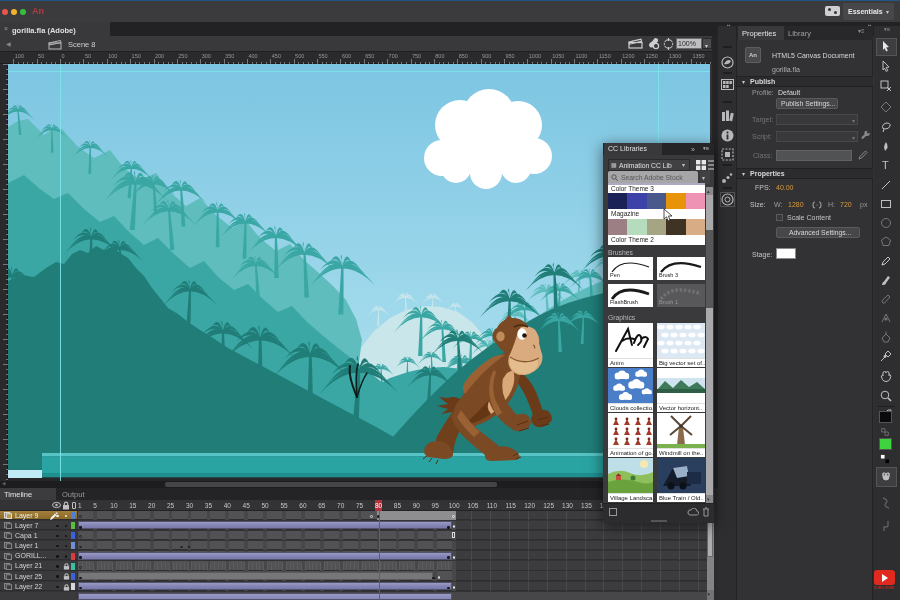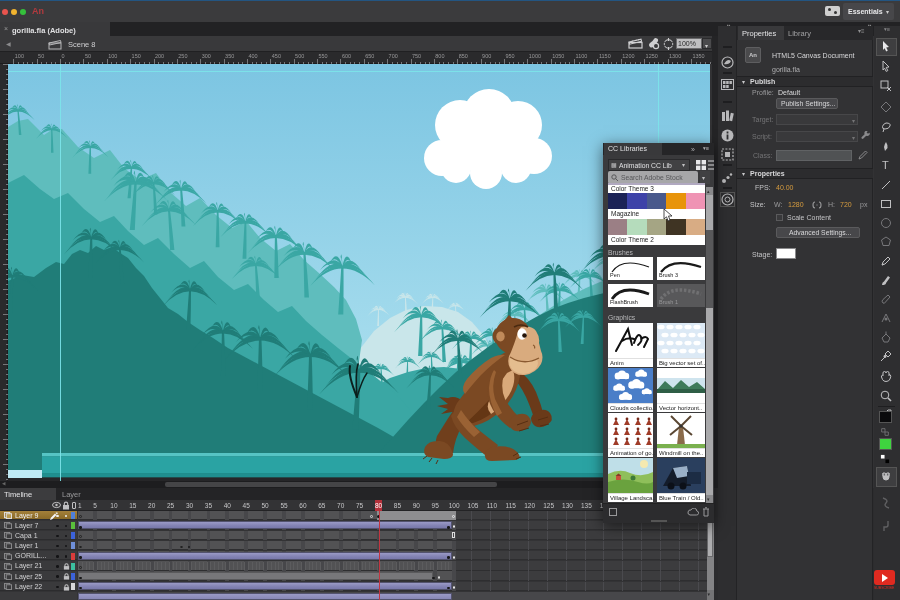--- a/index.html
+++ b/index.html
@@ -1101,21 +1101,21 @@
 <div style="position:absolute;left:60px;top:64px;width:1px;height:417px;background:#7ce4ea;opacity:.9;"></div>
 <div style="position:absolute;left:658px;top:64px;width:1px;height:79px;background:#7ce4ea;opacity:.9;"></div>
 <div style="position:absolute;left:0;top:481px;width:712px;height:7px;background:#1d1d1f;"></div>
 <div style="position:absolute;left:165px;top:482px;width:332px;height:5px;background:#454547;border-radius:2px;"></div>
 <div style="position:absolute;left:2px;top:481px;font-size:4.5px;color:#666;font-weight:normal;white-space:nowrap;">◀</div>
 <div style="position:absolute;left:0;top:488px;width:900px;height:112px;background:#2c2c2e;"></div>
 <div style="position:absolute;left:0;top:488px;width:712px;height:112px;background:#333335;"></div>
 <div style="position:absolute;left:0;top:488px;width:712px;height:12px;background:#242426;"></div>
 <div style="position:absolute;left:0;top:488px;width:56px;height:12px;background:#3c3c3e;"></div>
 <div style="position:absolute;left:4px;top:489.5px;font-size:7.5px;color:#e4e4e6;font-weight:normal;white-space:nowrap;">Timeline</div>
-<div style="position:absolute;left:62px;top:489.5px;font-size:7.5px;color:#98989a;font-weight:normal;white-space:nowrap;">Layer</div>
+<div style="position:absolute;left:62px;top:489.5px;font-size:7.5px;color:#98989a;font-weight:normal;white-space:nowrap;">Output</div>
 <div style="position:absolute;left:0;top:500px;width:707px;height:10.5px;background:#333335;border-bottom:1px solid #232325;"></div>
 <svg class="abs" style="left:52px;top:501px" width="9" height="8" viewBox="0 0 9 8">
 <ellipse cx="4.5" cy="4" rx="4" ry="2.6" fill="none" stroke="#c0c0c2" stroke-width="1"></ellipse>
 <circle cx="4.5" cy="4" r="1.2" fill="#c0c0c2"></circle>
     </svg>
 <svg class="abs" style="left:62px;top:500.5px" width="8" height="9" viewBox="0 0 8 9">
 <rect x="1" y="4" width="6" height="4.5" fill="#c0c0c2"></rect>
 <path d="M2.3 4 V2.8 a1.7 1.7 0 0 1 3.4 0 V4" fill="none" stroke="#c0c0c2" stroke-width="1.1"></path>
     </svg>
 <div style="position:absolute;left:71.5px;top:502px;width:4.5px;height:7px;border:1px solid #c0c0c2;border-radius:1px;"></div>

